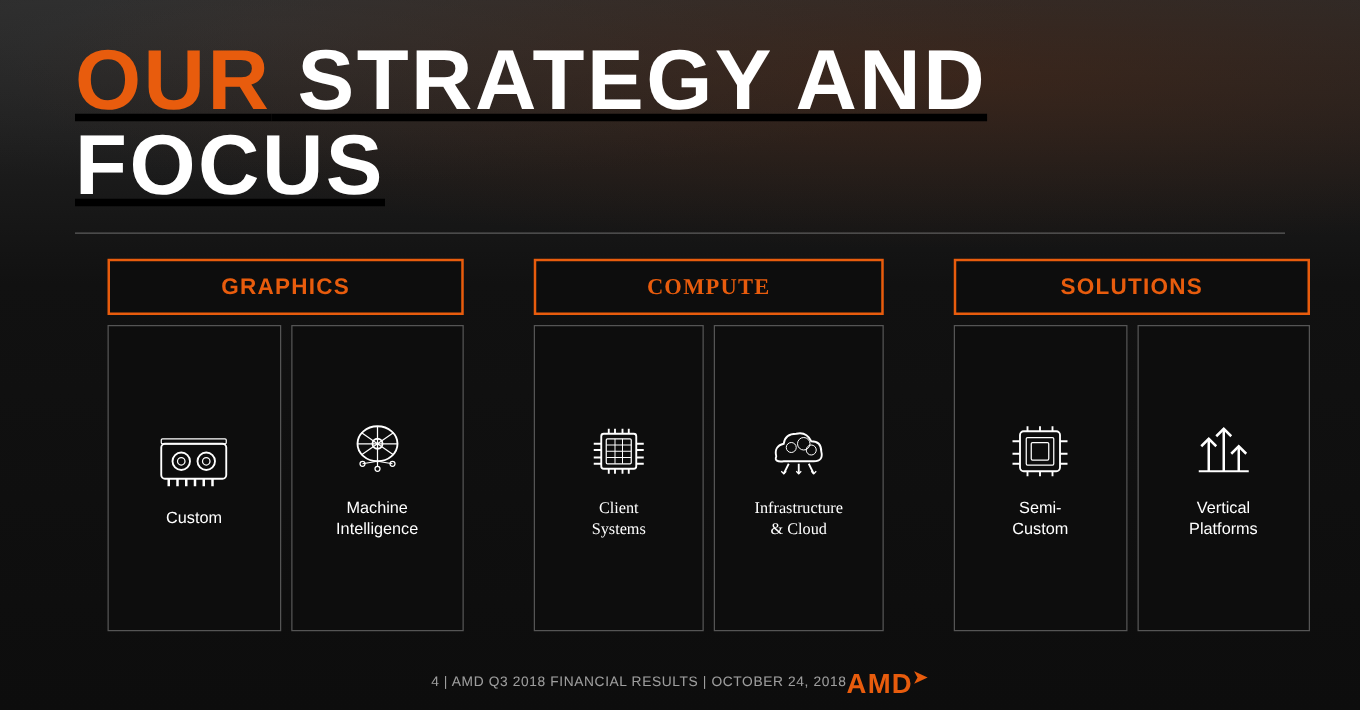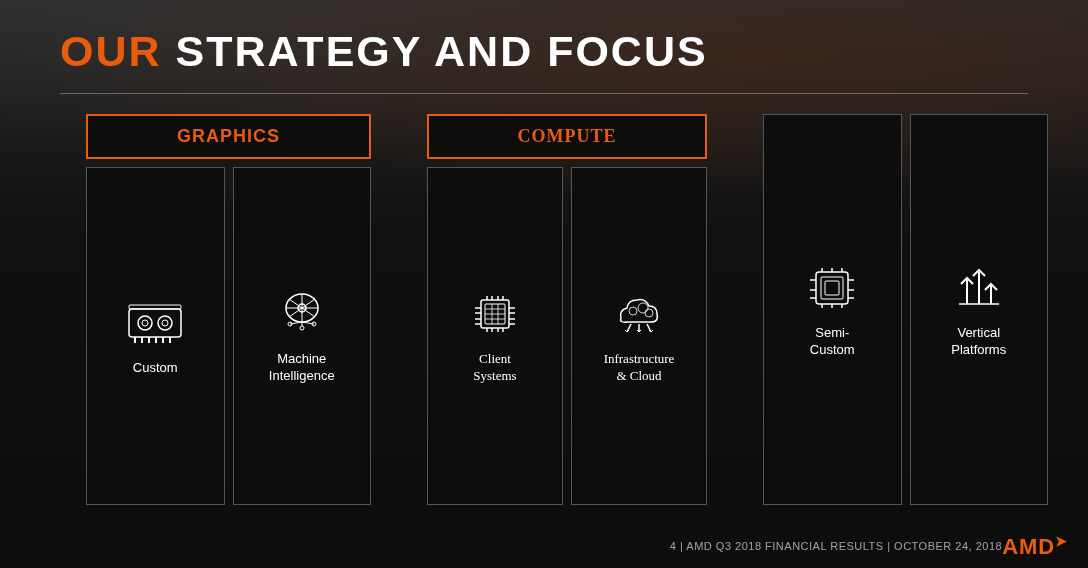--- a/index.html
+++ b/index.html
@@ -37,25 +37,26 @@
       display: flex;
       flex-direction: column;
     }
 
     .title-section {
       padding: 30px 60px 20px 60px;
       flex-shrink: 0;
     }
 
     .main-title {
-      font-size: 43px;
+      font-size: 68px;
       font-weight: 900;
       letter-spacing: 2px;
       line-height: 1;
       text-transform: uppercase;
+      text-decoration: underline;
     }
 
     .title-our {
       color: #e85c0d;
     }
 
     .title-rest {
       color: #ffffff;
     }
 
@@ -132,21 +133,21 @@
 
     .item-label {
       color: #ffffff;
       font-size: 13px;
       text-align: center;
       line-height: 1.3;
     }
 
     .footer {
       display: flex;
-      justify-content: flex-end;
+      justify-content: center;
       align-items: center;
       padding: 8px 20px;
       flex-shrink: 0;
     }
 
     .footer-left {
       color: rgba(255,255,255,0.6);
       font-size: 11px;
       letter-spacing: 0.5px;
     }
@@ -296,20 +297,23 @@
               <circle cx="40" cy="27" r="4" stroke="#fff" stroke-width="0.8"></circle>
             </svg>
           </div>
           <div class="item-label">Infrastructure<br>&amp; Cloud</div>
         </div>
 
       </div>
     </div>
 
     <div class="category">
+      <div class="category-header">
+        <span class="category-header-label">SOLUTIONS</span>
+      </div>
       <div class="category-items">
 
         <div class="item-card">
           <div class="item-icon">
             <svg viewBox="0 0 60 55" stroke="#ffffff" stroke-width="1.5" fill="none">
 
               <rect x="14" y="12" width="32" height="32" rx="3" stroke="#fff" stroke-width="1.5"></rect>
               <rect x="19" y="17" width="22" height="22" rx="1" stroke="#fff" stroke-width="1"></rect>
 
               <rect x="23" y="21" width="14" height="14" rx="1" stroke="#fff" stroke-width="1"></rect>

